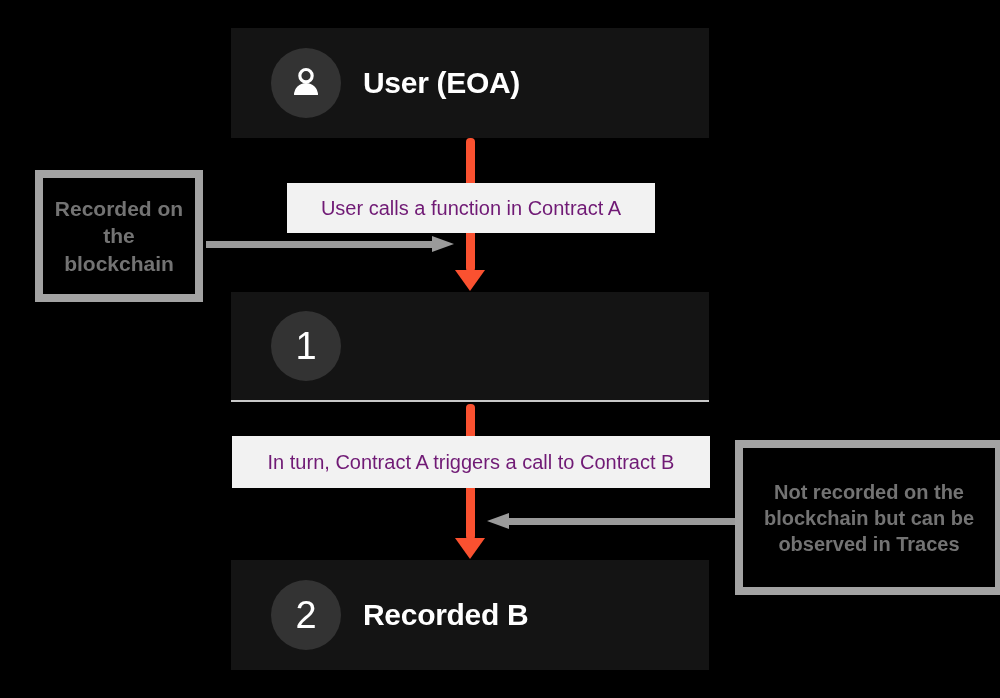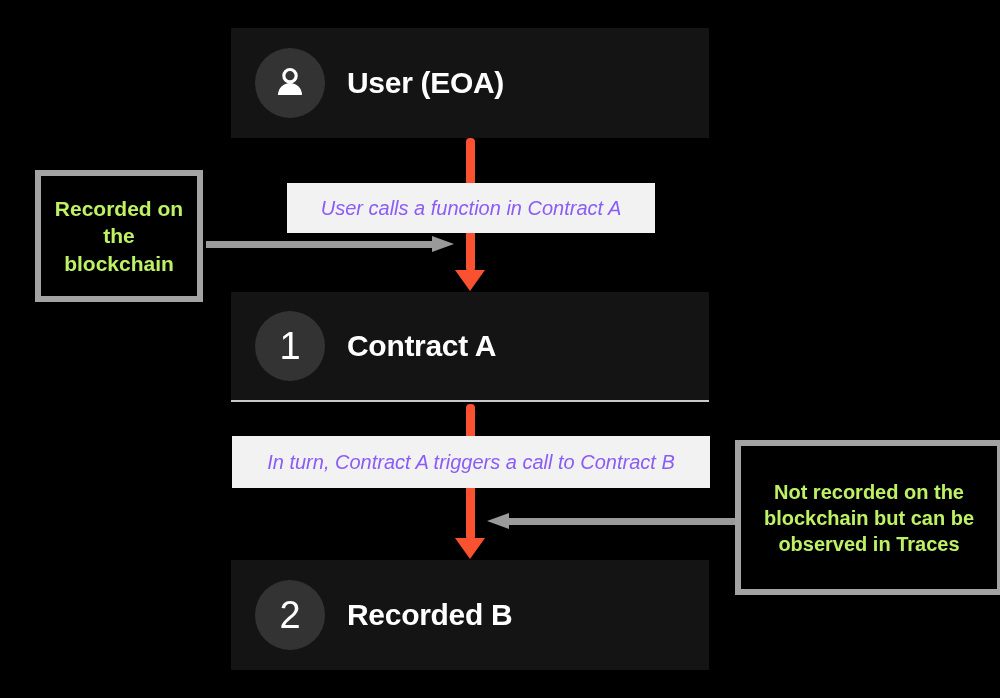--- a/index.html
+++ b/index.html
@@ -24,21 +24,21 @@
   
   .node {
     position: absolute;
     left: 231px;
     width: 478px;
     height: 110px;
     background: #141414;
     display: flex;
     align-items: center;
     box-sizing: border-box;
-    padding-left: 24px;
+    padding-left: 40px;
     z-index: 3;
   }
   .node.with-rule {
     border-bottom: 2px solid #c9c9c9;
   }
   #node-user    { top: 28px; }
   #node-a       { top: 292px; }
   #node-b       { top: 560px; }
 
   .badge {
@@ -95,40 +95,39 @@
   #arrow-1 .shaft { height: 134px; }
   #arrow-1 .head  { top: 132px; }
   #arrow-2 { top: 404px; height: 158px; }
   #arrow-2 .shaft { height: 136px; }
   #arrow-2 .head  { top: 134px; }
 
   
   .caption {
     position: absolute;
     background: #f2f2f2;
-    color: #8b5cf6;
+    color: #701a75;
     font-size: 20px;
     display: flex;
     align-items: center;
     justify-content: center;
     box-sizing: border-box;
     padding: 0 22px;
     white-space: nowrap;
     z-index: 4;
-    font-style: italic;
   }
   #caption-1 { left: 287px; top: 183px; width: 368px; height: 50px; }
   #caption-2 { left: 232px; top: 436px; width: 478px; height: 52px; }
 
   
   .callout {
     position: absolute;
     background: #000000;
-    border: 6px solid #a3a3a3;
-    color: #bef264;
+    border: 8px solid #a3a3a3;
+    color: #737373;
     font-weight: bold;
     text-align: center;
     display: flex;
     align-items: center;
     justify-content: center;
     box-sizing: border-box;
     z-index: 4;
     line-height: 1.30;
   }
   #callout-left {
@@ -180,21 +179,20 @@
           <circle cx="12" cy="7.6" r="3.7" fill="none" stroke="#ffffff" stroke-width="1.9"></circle>
           <path d="M4.8 19.2a7.2 7.2 0 0 1 14.4 0z" fill="#ffffff"></path>
         </svg>
       </span>
     </div>
     <div class="node-label">User (EOA)</div>
   </div>
 
   <div class="node with-rule" id="node-a">
     <div class="badge">1</div>
-    <div class="node-label">Contract A</div>
   </div>
 
   <div class="node" id="node-b">
     <div class="badge">2</div>
     <div class="node-label">Recorded B</div>
   </div>
 
   <div class="orange-arrow" id="arrow-1">
     <div class="shaft"></div>
     <div class="head"></div>

